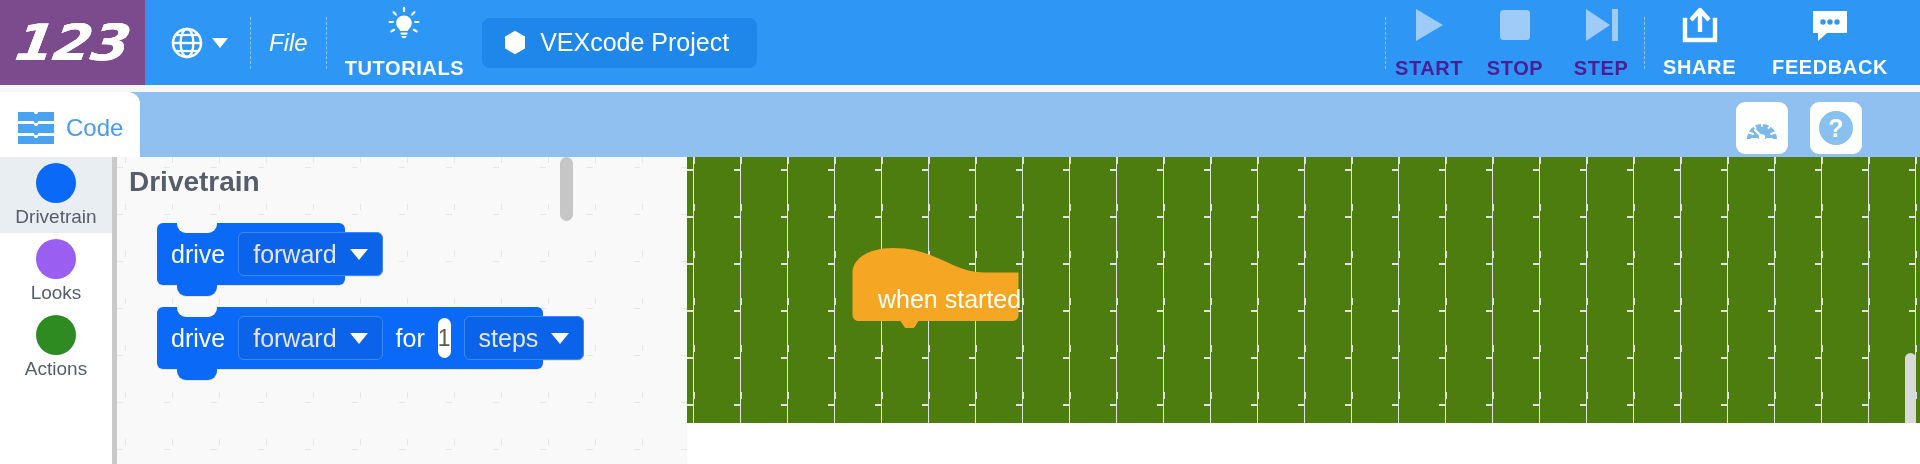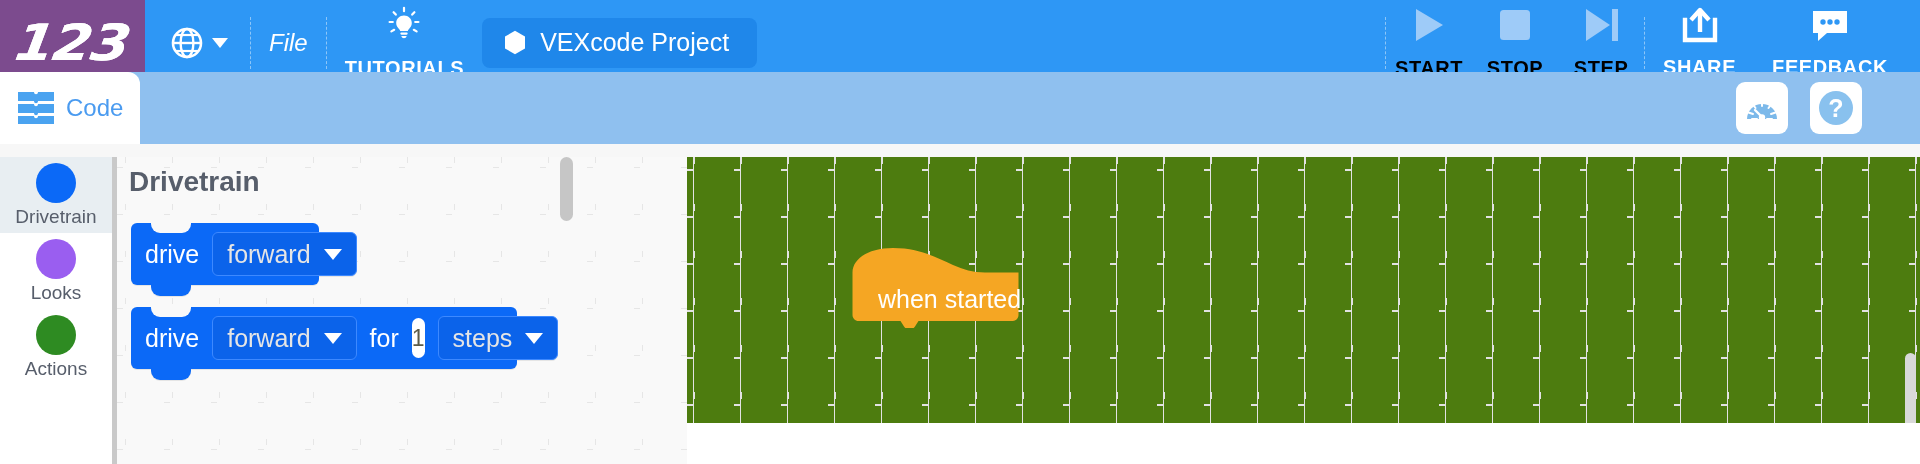--- a/index.html
+++ b/index.html
@@ -56,21 +56,21 @@
     border-right: 8px solid transparent;
     border-top: 10px solid #ffffff;
   }
 
   .tut-icon { width: 38px; height: 38px; display:block; margin-bottom: 1px; }
   .tb-caption {
     font-size: 20px; font-weight: 700;
     letter-spacing: 0.6px; color: #ffffff;
     margin-top: 12px;
   }
-  .tb-caption.dim { color: #000000; }
+  .tb-caption.dim { color: #4c1d95; }
 
   
   .proj-wrap {
     flex: 1 1 auto; height: 85px;
     display: flex; align-items: center; justify-content: flex-start;
   }
   .proj-pill {
     height: 50px;
     background: #1f87ea;
     border-radius: 8px;
@@ -95,21 +95,21 @@
     border-right: 9px solid transparent;
     border-top: 11px solid #ffffff;
   }
   .ctl { width: 86px; }
   .ctl .glyph { height: 40px; display:flex; align-items:center; justify-content:center; }
   .icon-play, .icon-step, .icon-stop { display:block; }
   .share-ic, .fb-ic { width: 42px; height: 38px; display:block; }
 
   
   .subbar {
-    position: absolute; left: 0; top: 72px;
+    position: absolute; left: 0; top: 92px;
     width: 1920px; height: 72px;
     background: #8fc0ef;
   }
   .code-tab {
     position: absolute; left: 0; top: 0;
     width: 140px; height: 72px;
     background: #ffffff;
     border-top-right-radius: 12px;
     display: flex; align-items: center; gap: 10px;
     padding-left: 16px;
@@ -204,20 +204,21 @@
   .blk {
     position: absolute;
     background: #0b69f7;
     display: flex; align-items: center;
     padding: 0 14px;
     gap: 13px;
     height: 62px;
     border-radius: 6px;
     color: #ffffff;
     filter: drop-shadow(0 1px 0 rgba(0,0,0,0.08));
+    margin-left: 26px;
   }
   .blk::before {
     
     content: "";
     position: absolute; left: 20px; top: -1px;
     width: 40px; height: 11px;
     background: #f9f9f9;
     border-bottom-left-radius: 9px;
     border-bottom-right-radius: 9px;
   }

